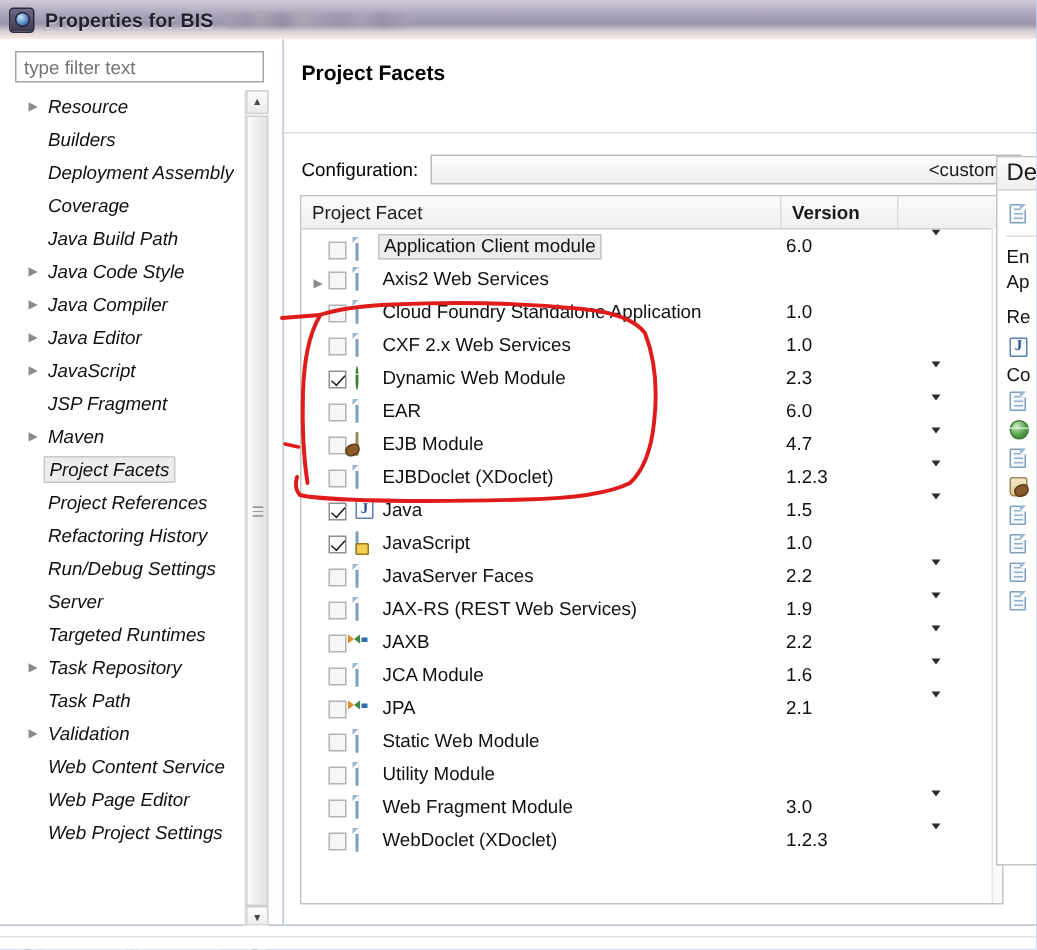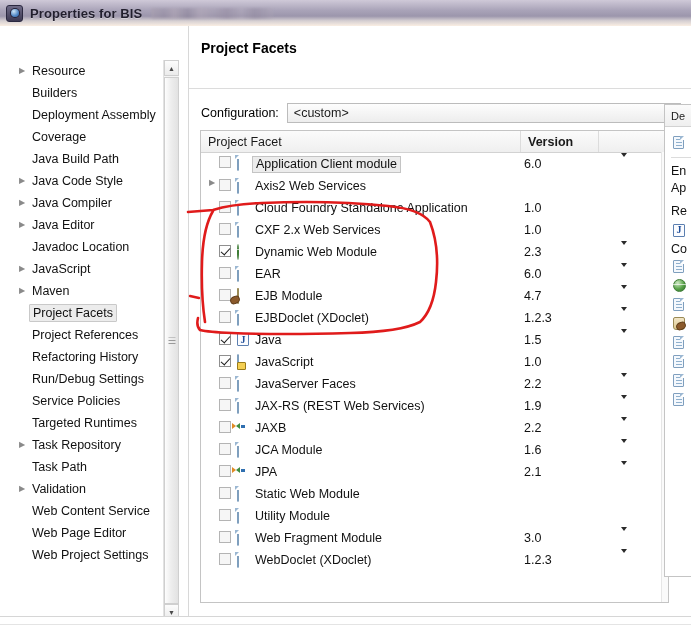--- a/index.html
+++ b/index.html
@@ -65,21 +65,21 @@
     overflow:hidden;background:#fff;
   }
   .t-row{
     height:22px;display:flex;align-items:center;white-space:nowrap;
     padding-left:8px;box-sizing:border-box;
   }
   .t-arrow{
     width:13px;flex:none;color:#8a8a8a;font-size:8px;line-height:1;text-align:left;
     padding-left:1px;
   }
-  .t-label{font-size:12.5px;color:#111;}
+  .t-label{font-size:12.5px;color:#111;font-style:italic;}
   .t-row.sel .t-label{
     background:#ececec;border:1px solid #c9c9c9;
     padding:0 3px;margin-left:-3px;border-radius:1px;line-height:16px;
   }
   .t-row.clip .t-label{
     display:inline-block;max-width:146px;overflow:hidden;
   }
 
   
   .vscroll{
@@ -129,21 +129,21 @@
   
   .vdiv{position:absolute;left:188px;top:26px;width:1px;height:590px;background:#d8d8d8;}
 
   
   .rightpane{position:absolute;left:189px;top:26px;width:502px;height:590px;background:#fff;}
   .pagetitle{
     position:absolute;left:12px;top:14px;font-size:14px;font-weight:bold;color:#000;
   }
   .hrule{position:absolute;left:0;top:62px;width:502px;height:1px;background:#dcdcdc;}
 
-  .cfgrow{position:absolute;left:12px;top:77px;width:480px;height:20px;display:flex;align-items:center;}
+  .cfgrow{position:absolute;left:12px;top:77px;width:480px;height:20px;display:flex;align-items:center;text-align:right;}
   .cfglabel{font-size:12.5px;color:#000;margin-right:8px;white-space:nowrap;}
   .cfgcombo{
     flex:1;height:20px;box-sizing:border-box;
     border:1px solid #bcbcbc;
     background:linear-gradient(to bottom,#fdfdfd,#ededed);
     font-size:12.5px;color:#1a1a1a;line-height:18px;padding:0 6px;
     white-space:nowrap;overflow:hidden;
   }
 
   
@@ -247,21 +247,21 @@
     border-style:solid;border-width:3.5px 0 3.5px 4px;
     border-color:transparent transparent transparent #e08a24;
   }
   .ic-arrows i{
     position:absolute;left:5px;top:4px;width:4px;height:3px;background:#2f6fb0;display:block;
   }
   .fname{font-size:12.5px;color:#111;white-space:nowrap;}
   .row.first .fname{
     background:#ececec;border:1px solid #c4c4c4;padding:0 3px;margin-left:-3px;line-height:15px;
   }
-  .col1{width:320px;display:flex;align-items:flex-start;box-sizing:border-box;padding-left:4px;}
+  .col1{width:320px;display:flex;align-items:flex-end;box-sizing:border-box;padding-left:4px;}
   .col2{width:78px;font-size:12.5px;color:#111;box-sizing:border-box;padding-left:3px;}
   .col3{flex:1;box-sizing:border-box;padding-left:4px;}
   .caret{
     width:0;height:0;border-style:solid;border-width:4px 3.5px 0 3.5px;
     border-color:#2a2a2a transparent transparent transparent;
     margin-left:18px;
   }
 
   
   .tvs{
@@ -271,21 +271,21 @@
 
   
   .details{
     position:absolute;left:664px;top:104px;width:27px;height:473px;
     border:1px solid #c4c4c4;border-right:none;box-sizing:border-box;background:#fff;
     overflow:hidden;
   }
   .d-head{
     height:21px;background:linear-gradient(to bottom,#fbfbfb,#efefef);
     border-bottom:1px solid #d2d2d2;display:flex;align-items:center;padding-left:6px;
-    font-size:11px;color:#1a1a1a;white-space:nowrap;
+    font-size:16px;color:#1a1a1a;white-space:nowrap;
   }
   .d-body{padding:7px 0 0 6px;}
   .d-line{font-size:12.5px;color:#111;white-space:nowrap;height:17px;line-height:17px;}
   .d-sep{height:1px;background:#dcdcdc;margin:5px 0 5px 0;width:24px;}
   .d-ic{margin:2px 0 3px 1px;}
 
   
   .footsep{position:absolute;left:0;top:616px;width:691px;height:1px;background:#d6d6d6;}
   .foot{position:absolute;left:0;top:617px;width:691px;height:16px;background:#fff;}
   .footline{position:absolute;left:0;top:624px;width:691px;height:1px;background:#e4e4e4;}
@@ -298,20 +298,21 @@
 
 <div class="win">
 
   <div class="titlebar">
     <div class="tb-icon"></div>
     <div class="tb-title">Properties for BIS</div>
     <div class="tb-blur"></div>
   </div>
 
   <div class="leftpane">
+    <input class="filterbox" type="text" placeholder="type filter text" style="">
     <div class="tree" id="tree">
         <div class="t-row">
           <span class="t-arrow">▶</span>
           <span class="t-label">Resource</span>
         </div>
         <div class="t-row">
           <span class="t-arrow"></span>
           <span class="t-label">Builders</span>
         </div>
         <div class="t-row clip">
@@ -332,28 +333,28 @@
         </div>
         <div class="t-row">
           <span class="t-arrow">▶</span>
           <span class="t-label">Java Compiler</span>
         </div>
         <div class="t-row">
           <span class="t-arrow">▶</span>
           <span class="t-label">Java Editor</span>
         </div>
         <div class="t-row">
-          <span class="t-arrow"></span>
-          <span class="t-label">Javadoc Location</span>
-        </div>
-        <div class="t-row">
           <span class="t-arrow">▶</span>
           <span class="t-label">JavaScript</span>
         </div>
         <div class="t-row">
+          <span class="t-arrow"></span>
+          <span class="t-label">JSP Fragment</span>
+        </div>
+        <div class="t-row">
           <span class="t-arrow">▶</span>
           <span class="t-label">Maven</span>
         </div>
         <div class="t-row sel">
           <span class="t-arrow"></span>
           <span class="t-label">Project Facets</span>
         </div>
         <div class="t-row">
           <span class="t-arrow"></span>
           <span class="t-label">Project References</span>
@@ -361,21 +362,21 @@
         <div class="t-row">
           <span class="t-arrow"></span>
           <span class="t-label">Refactoring History</span>
         </div>
         <div class="t-row">
           <span class="t-arrow"></span>
           <span class="t-label">Run/Debug Settings</span>
         </div>
         <div class="t-row">
           <span class="t-arrow"></span>
-          <span class="t-label">Service Policies</span>
+          <span class="t-label">Server</span>
         </div>
         <div class="t-row">
           <span class="t-arrow"></span>
           <span class="t-label">Targeted Runtimes</span>
         </div>
         <div class="t-row">
           <span class="t-arrow">▶</span>
           <span class="t-label">Task Repository</span>
         </div>
         <div class="t-row">

